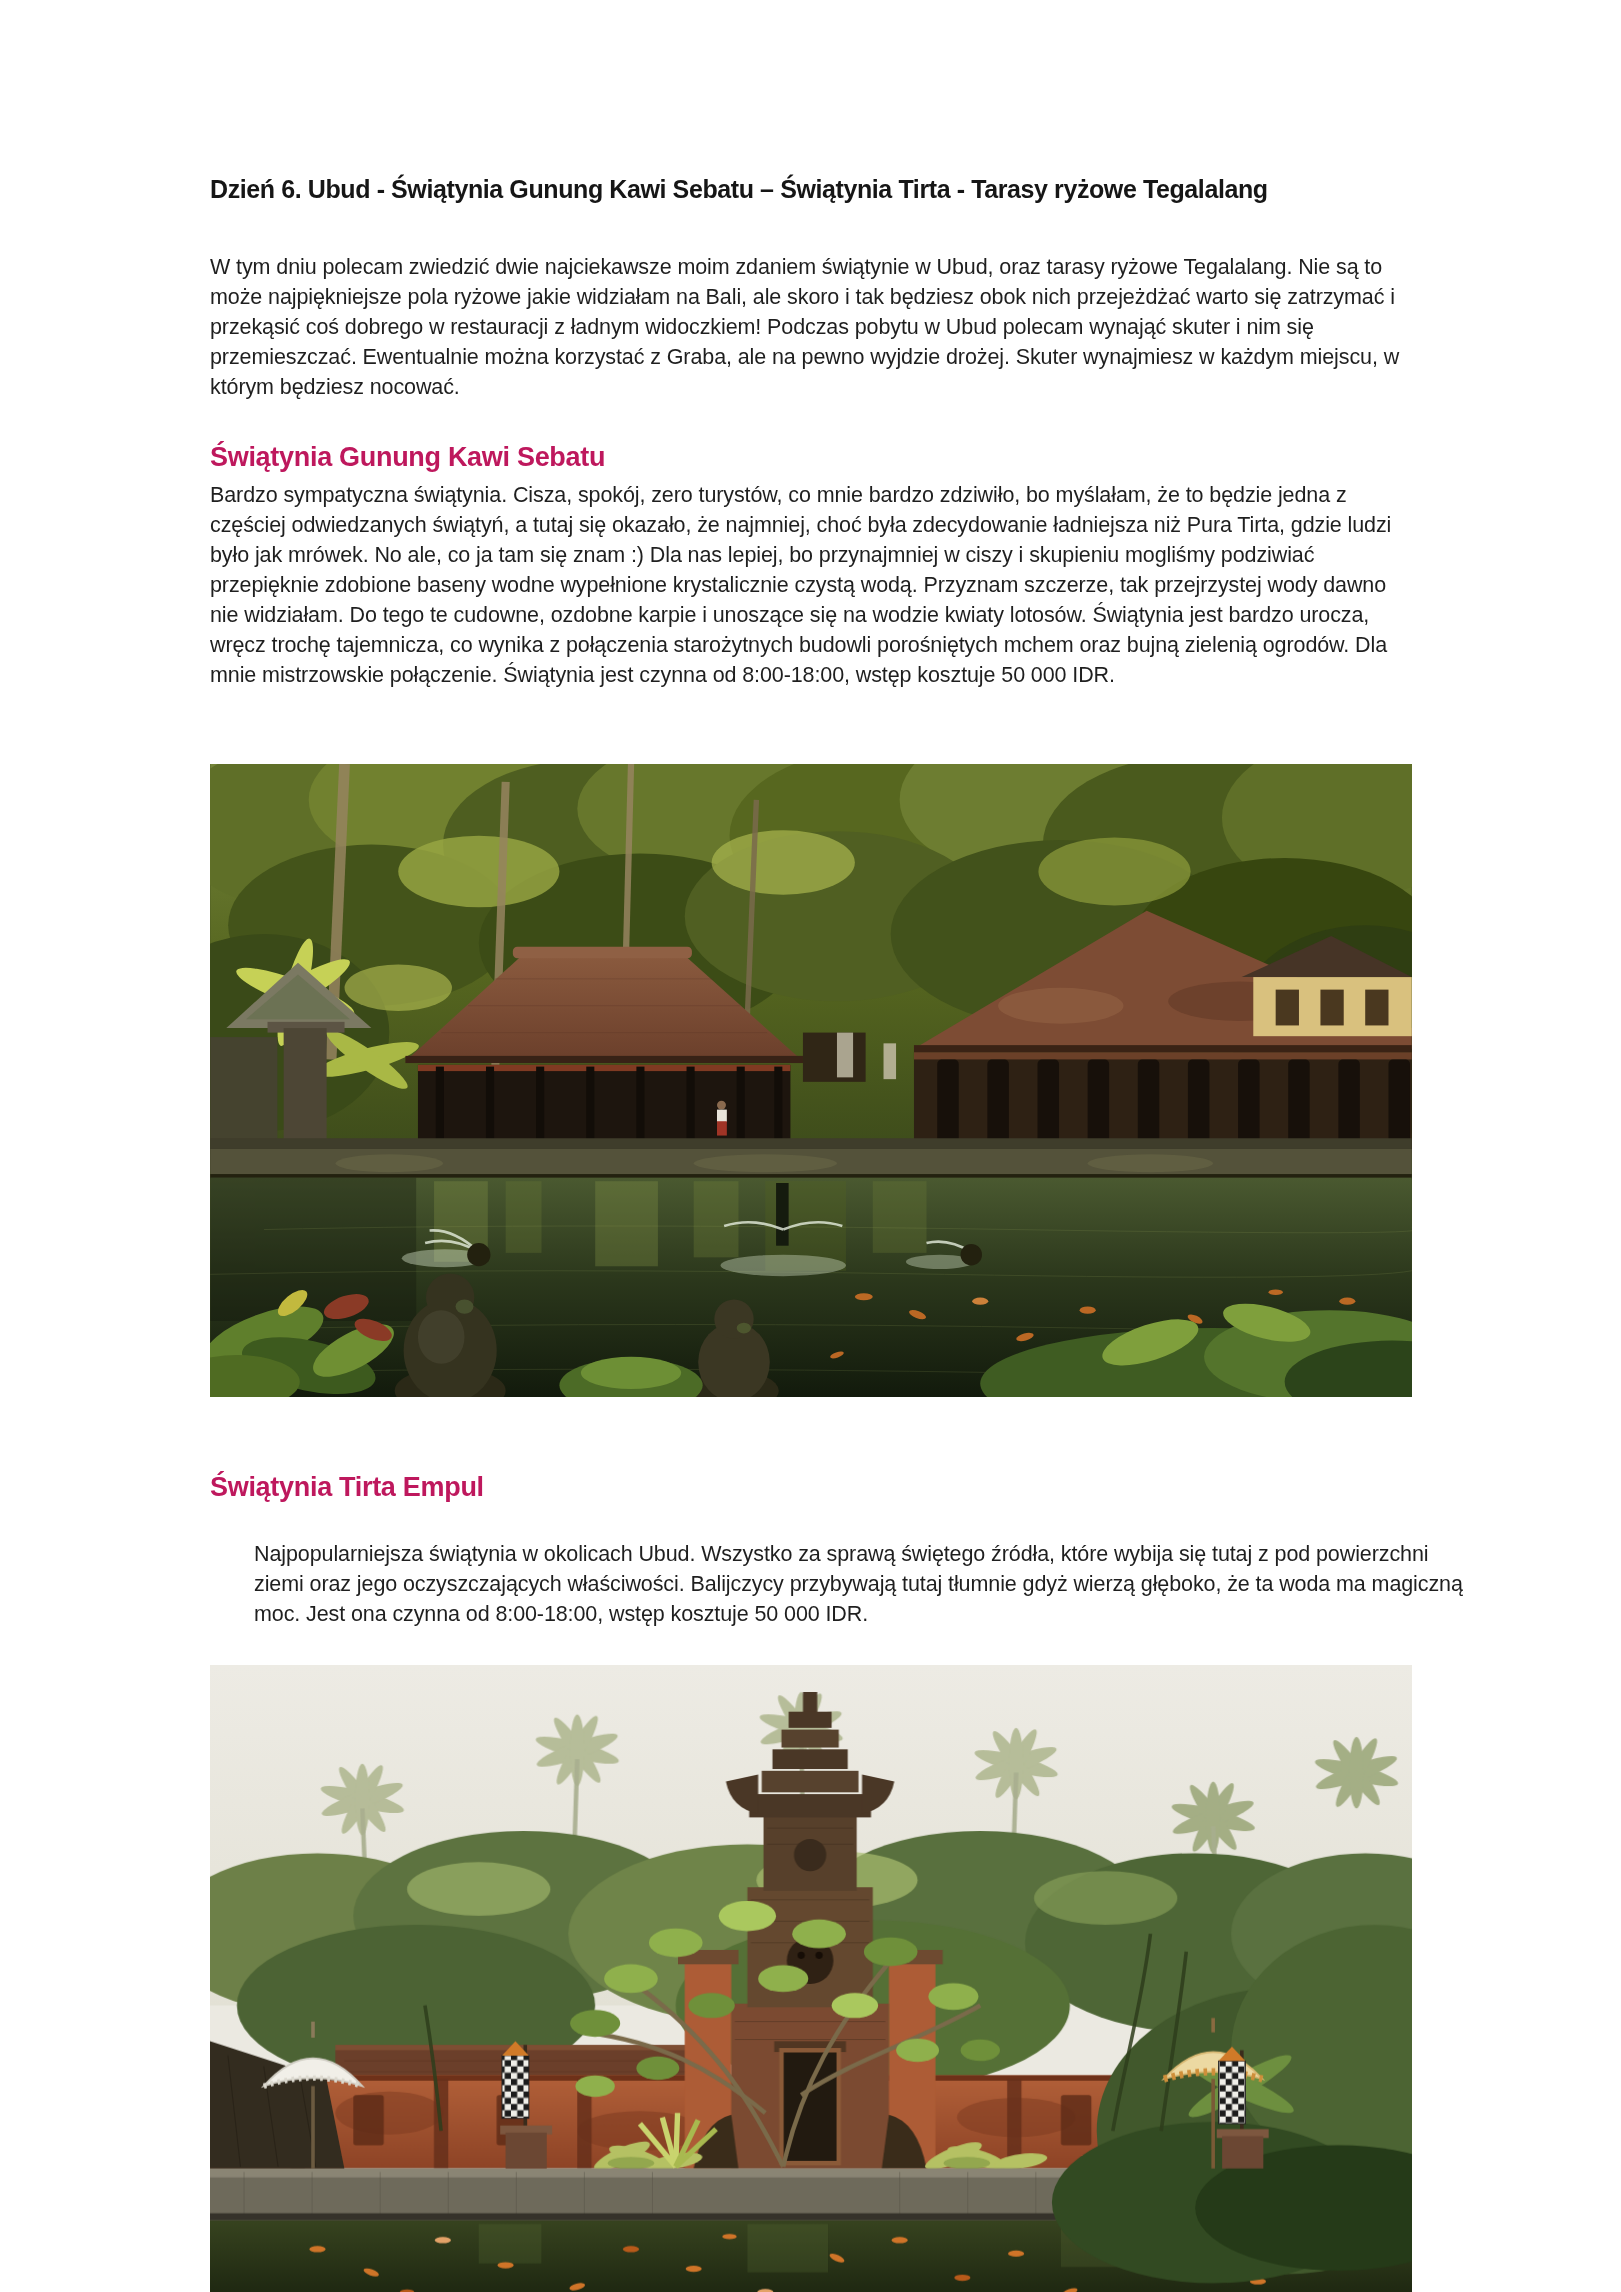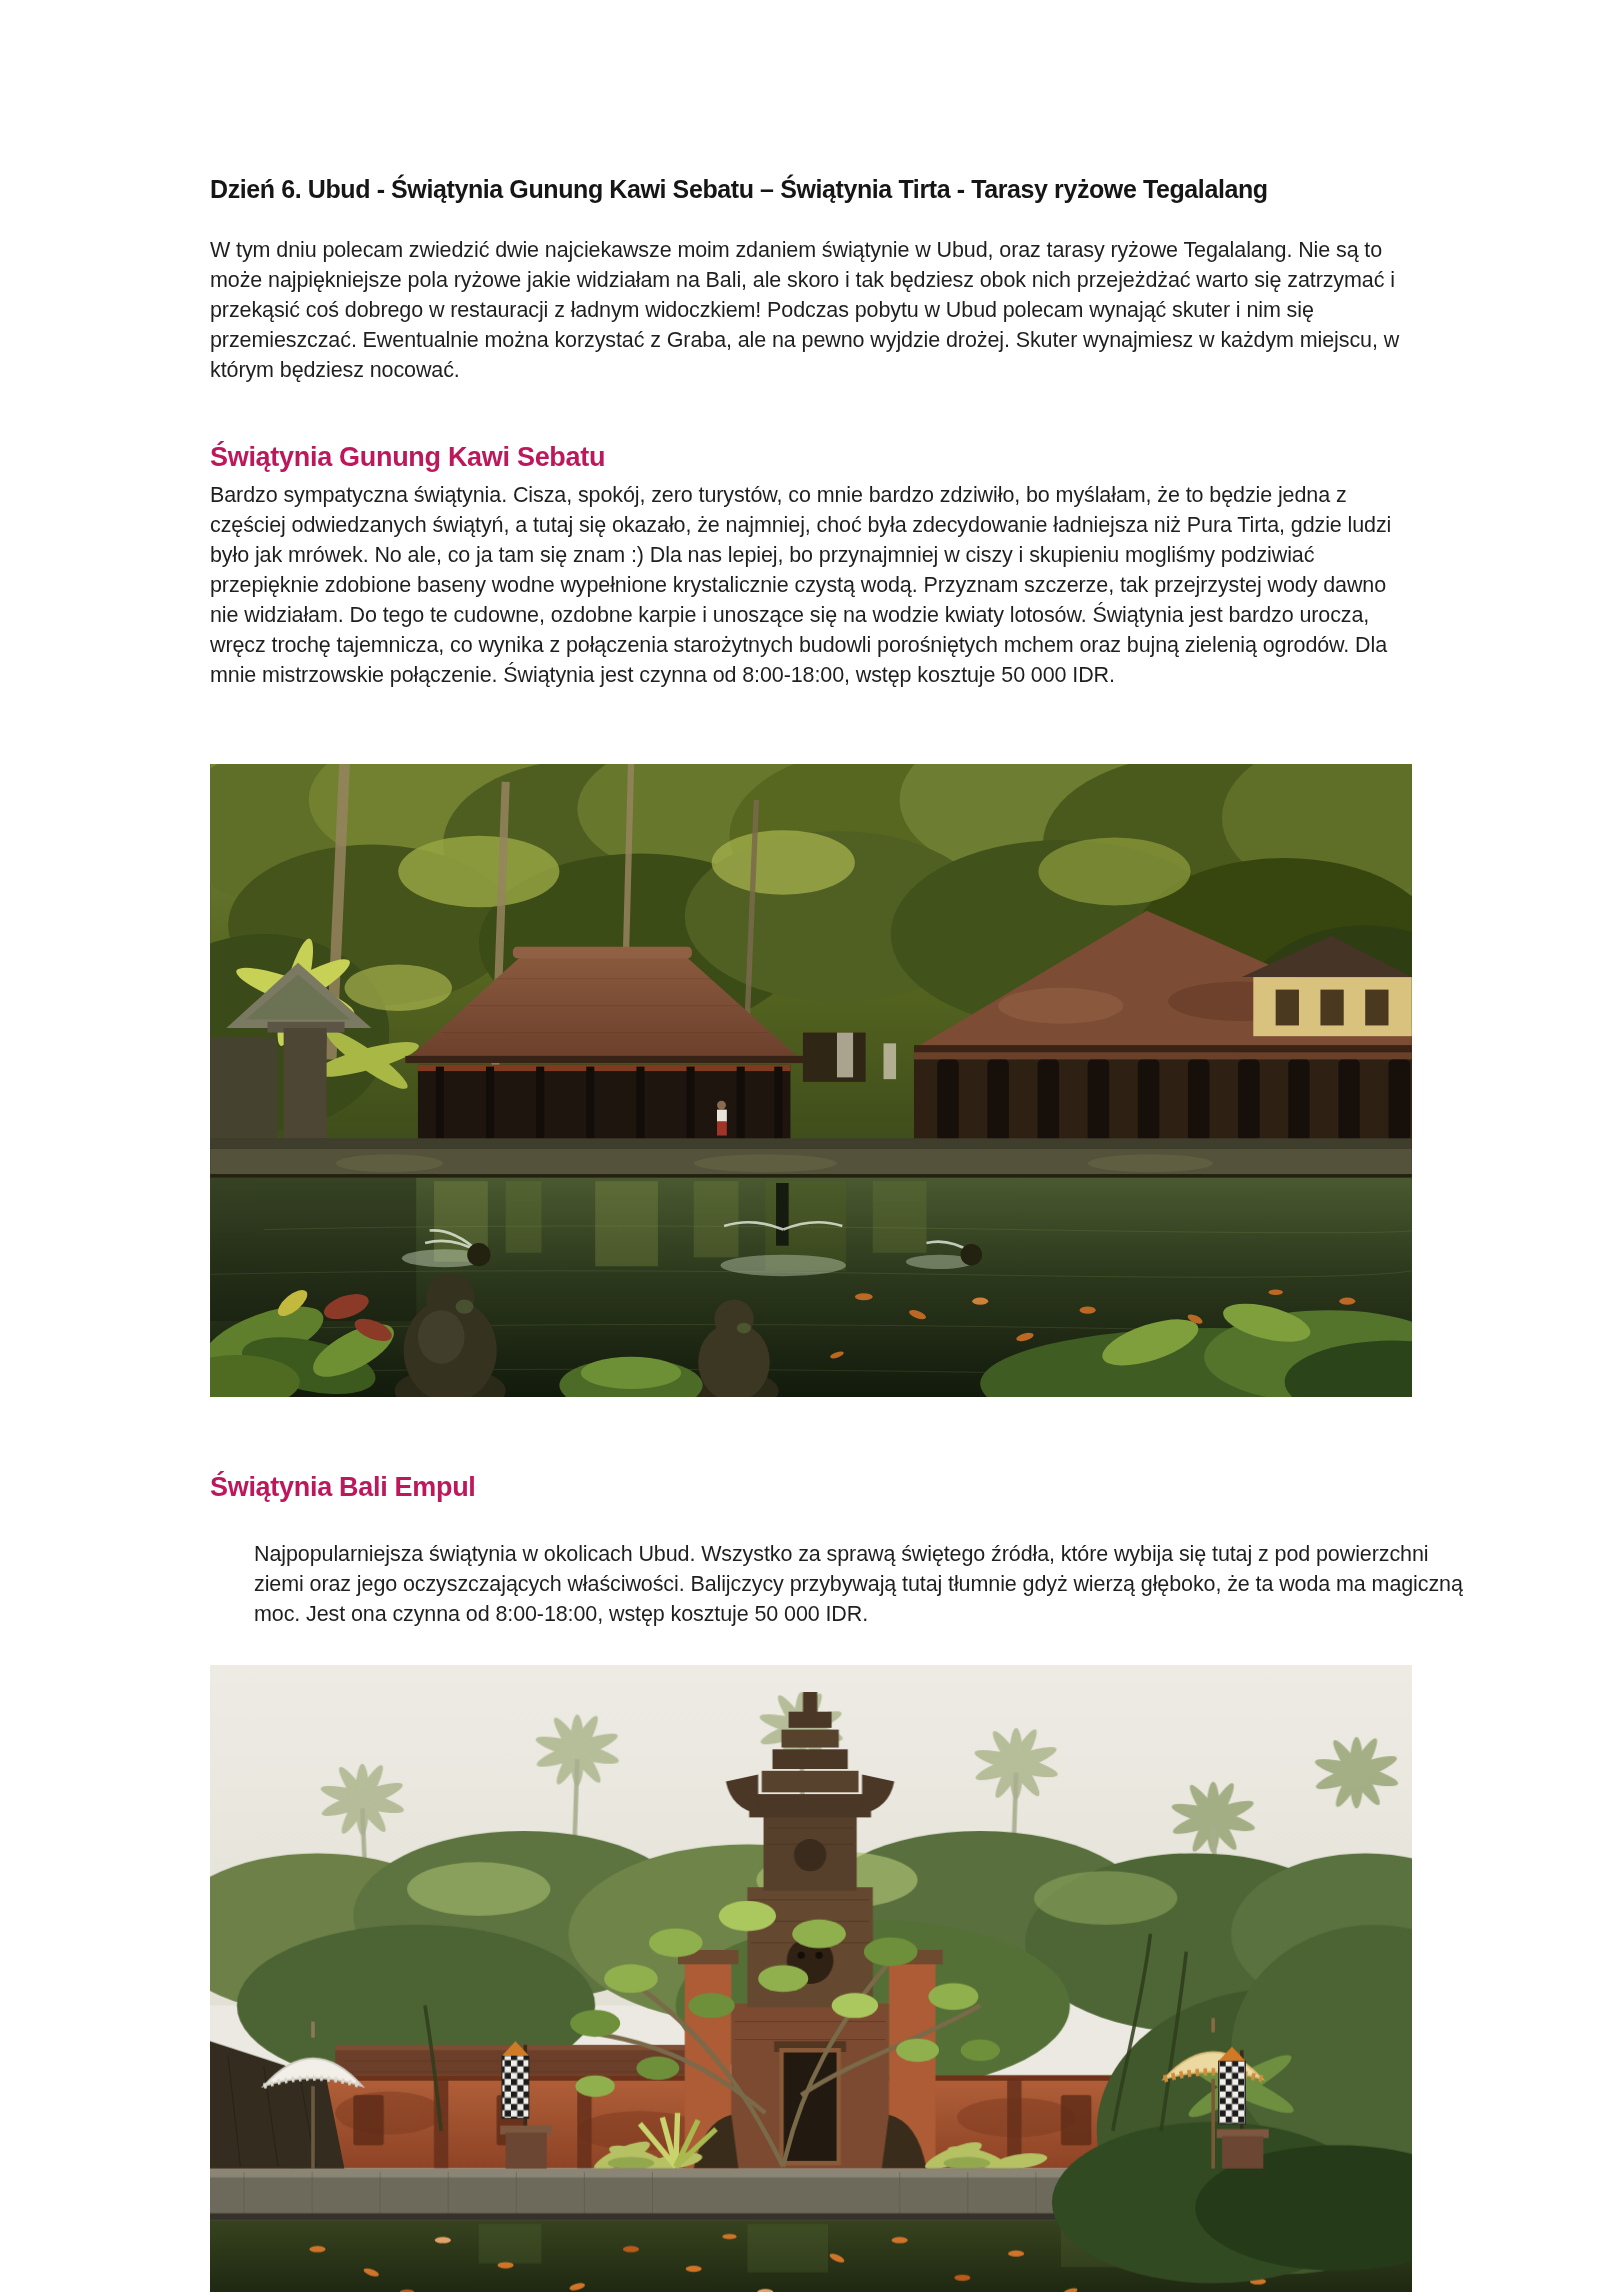--- a/index.html
+++ b/index.html
@@ -15,21 +15,21 @@
   .h1{
     position:absolute;left:0;top:158px;
     font-size:25px;font-weight:bold;letter-spacing:-0.4px;
     white-space:nowrap;color:#161616;
   }
   .para{
     position:absolute;left:0;width:1209px;
     font-size:21.5px;line-height:30px;letter-spacing:-0.1px;
     color:#1f1f1f;
   }
-  .p-intro{top:213px;}
+  .p-intro{top:230px;}
   .h2{
     position:absolute;left:0;
     font-size:27px;font-weight:bold;letter-spacing:-0.3px;color:#be185d;
   }
   .h2-gunung{top:420px;}
   .p-gunung{top:458px;}
   .fig{
     position:absolute;left:0;margin:0;overflow:hidden;background:#3e4c1e;
   }
   .fig-1{top:764px;width:1202px;height:633px;}
@@ -264,21 +264,21 @@
         <ellipse cx="470" cy="680" rx="56" ry="18" fill="#6d8f35"></ellipse>
         <ellipse cx="1120" cy="692" rx="260" ry="62" fill="#3f5c22"></ellipse>
         <ellipse cx="1250" cy="662" rx="140" ry="52" fill="#54742c"></ellipse>
         <ellipse cx="1050" cy="646" rx="56" ry="20" fill="#7f9f3c" transform="rotate(-18 1050 646)"></ellipse>
         <ellipse cx="1180" cy="624" rx="50" ry="18" fill="#7f9f3c" transform="rotate(14 1180 624)"></ellipse>
         <ellipse cx="1320" cy="690" rx="120" ry="46" fill="#2c441a"></ellipse>
       </g>
     </svg>
   </figure>
 
-  <h2 class="h2 h2-tirta">Świątynia Bali Empul</h2>
+  <h2 class="h2 h2-tirta">Świątynia Tirta Empul</h2>
 
   <p class="para p-tirta">Najpopularniejsza świątynia w okolicach Ubud. Wszystko za sprawą świętego źródła, które wybija się tutaj z pod powierzchni ziemi oraz jego oczyszczających właściwości. Balijczycy przybywają tutaj tłumnie gdyż wierzą głęboko, że ta woda ma magiczną moc. Jest ona czynna od 8:00-18:00, wstęp kosztuje 50 000 IDR.</p>
 
   <figure class="fig fig-2">
     <svg viewBox="0 0 1342 740" width="1202" height="663">
       <defs>
         <linearGradient id="p2sky" x1="0" y1="0" x2="0" y2="1">
           <stop offset="0" stop-color="#edebe4"></stop>
             <stop offset="1" stop-color="#e3e1d5"></stop>
         </linearGradient>

